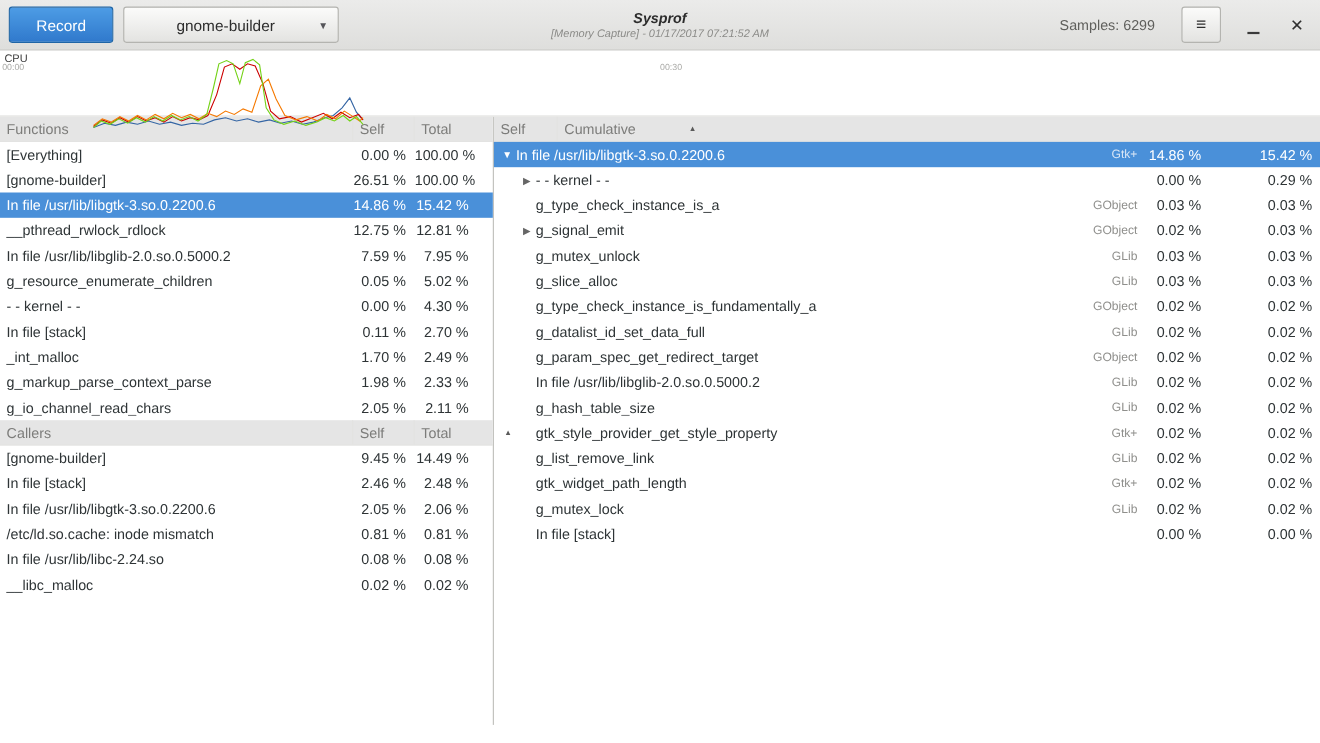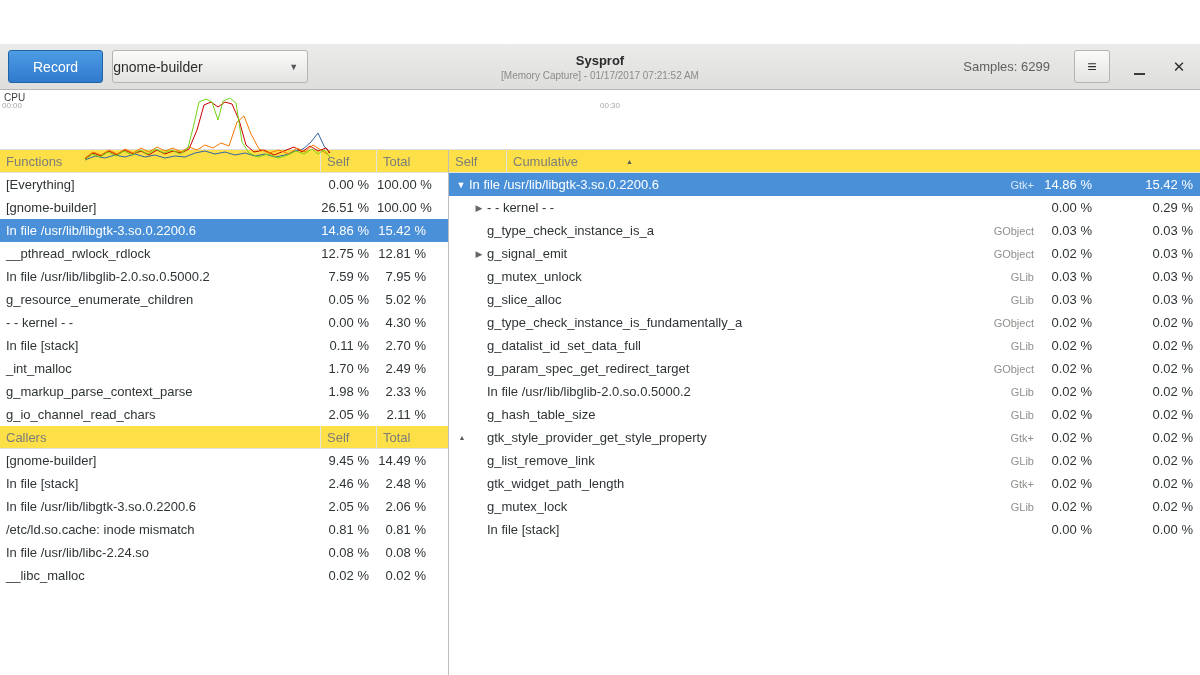--- a/index.html
+++ b/index.html
@@ -1,29 +1,29 @@
 <!DOCTYPE html>
 <html><head>
 <meta charset="utf-8">
 <style>
   * { box-sizing: border-box; margin: 0; padding: 0; }
   html,body { width:1200px; height:675px; overflow:hidden; }
   body { font-family:"Liberation Sans", sans-serif; background:#fff; color:#2e3436; }
 
   
   .headerbar { height:46px; background:linear-gradient(#ebebea,#dededc); border-bottom:1px solid #b7b7b3;
-               display:flex; align-items:center; padding:16px 8px; position:relative;margin-top:44px; }
+               display:flex; align-items:center; padding:16px 8px; position:relative; }
   .record-btn { height:33px; padding:0 24px; font-size:14px; color:#fff; font-family:inherit;
                 background:linear-gradient(#4d9ce5,#3079cc); border:1px solid #1f65a6; border-radius:3px; cursor:pointer; }
   .combo { margin-left:9px; height:33px; width:196px; background:linear-gradient(#fbfbfa,#e3e3e1);
            border:1px solid #b4b4b0; border-radius:3px; display:flex; align-items:center;
            font-size:14px; color:#2d2d2d; position:relative; font-family:inherit; cursor:pointer; }
-  .combo-label { flex:1; text-align:left; padding-right:10px; }
+  .combo-label { flex:1; text-align:center; padding-right:10px; }
   .combo-arrow { position:absolute; right:9px; font-size:9px; color:#55555a; }
-  .titlebox { position:absolute; left:50%; top:50%; transform:translate(-50%,-50%); text-align:center; }
+  .titlebox { position:absolute; left:50%; top:50%; transform:translate(-50%,-50%); text-align:center;font-style:italic; }
   .title { font-size:13px; font-weight:bold; color:#2c2c2c; }
   .subtitle { font-size:10px; color:#8b8b88; margin-top:2px; }
   .header-right { margin-left:auto; display:flex; align-items:center; }
   .samples { font-size:13px; color:#5f5f5c; margin-right:24px; }
   .menu-btn { width:36px; height:33px; background:linear-gradient(#fbfbfa,#e3e3e1); border:1px solid #b4b4b0;
               border-radius:3px; font-size:16px; color:#2d2d2d; cursor:pointer; }
   .win-min { width:26px; height:26px; margin-left:16px; display:flex; align-items:flex-end; justify-content:center; cursor:pointer; }
   .minbar { width:11px; height:0; border-bottom:2px solid #3a3a3a; margin-bottom:5px; }
   .win-close { width:26px; height:26px; margin-left:14px; font-size:15px; color:#2f2f2f;
                display:flex; align-items:center; justify-content:center; cursor:pointer; }
@@ -34,21 +34,21 @@
   .cpu-label { position:absolute; top:2px; left:4px; font-size:10px; color:#3c3c3c; }
   .tick { position:absolute; top:11px; font-size:8px; color:#a8a8a5; }
   .tick.t0 { left:2px; }
   .tick.t30 { left:600px; }
 
   
   .content { display:flex; height:553px; background:#fff; }
   .left-pane { width:449px; border-right:1px solid #bdbdb9; display:flex; flex-direction:column; }
   .right-pane { flex:1; display:flex; flex-direction:column; }
 
-  .thead { height:23px; display:flex; background:#fde047; border-bottom:1px solid #e3e3e1; flex:0 0 23px; }
+  .thead { height:23px; display:flex; background:#e5e5e5; border-bottom:1px solid #e3e3e1; flex:0 0 23px; }
   .hcell { font-size:13px; color:#7c7c7a; display:flex; align-items:center; padding:0 6px;
            border-right:1px solid #e3e3e1; cursor:pointer; }
   .hcell:last-child { border-right:none;gap:44px; }
   .hcell.h-name { flex:1; }
   .hcell.h-self { width:56px; flex:0 0 56px; }
   .hcell.h-total { width:71px; flex:0 0 71px; justify-content:space-between; }
   .hcell.h-selfr { width:58px; flex:0 0 58px; }
   .hcell.h-cum { width:100px; flex:0 0 100px; justify-content:flex-start; }
   .sort { font-size:7px; color:#5a5a5a; margin-left:4px; }
 

